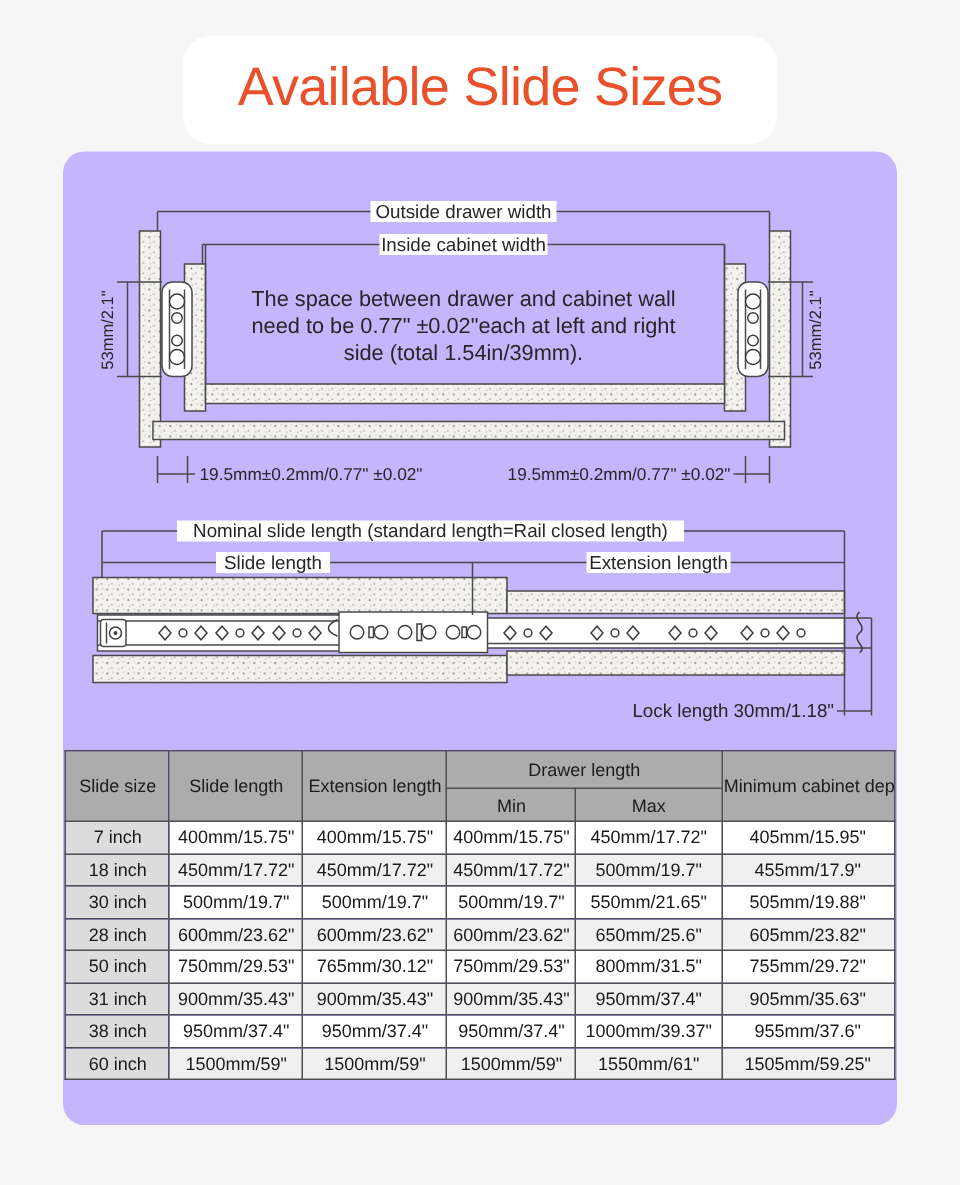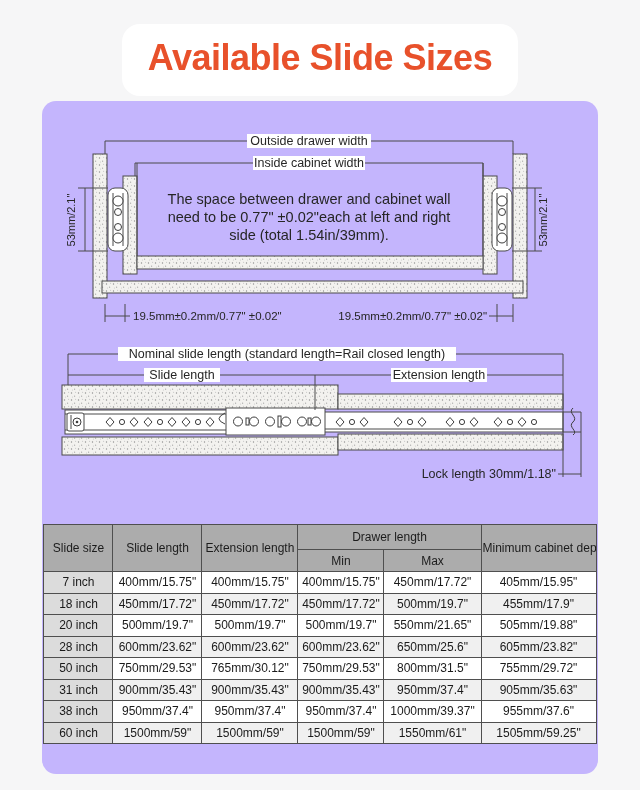--- a/index.html
+++ b/index.html
@@ -7,41 +7,41 @@
     width:640px;height:790px;overflow:hidden;
     background:#f6f6f7;
     font-family:"Liberation Sans","DejaVu Sans",sans-serif;
     -webkit-font-smoothing:antialiased;
   }
   .title-box{
     width:396px;margin:24px auto 0;background:#ffffff;
     border-radius:18px;padding:12px 0 16px;text-align:center;
   }
   .title-box h1{
-    margin:0;font-size:36px;font-weight:700;letter-spacing:-0.5px;
+    margin:0;font-size:36px;font-weight:400;letter-spacing:-0.5px;
     color:#e8512b;line-height:44px;
   }
   .card{
     width:556px;margin:5px auto 0;background:#c4b5fd;
     border-radius:14px;padding:13px 0 30px;
   }
   svg{display:block;}
   svg text{fill:#262626;}
   .dim-text{font-size:12.5px;}
   .dim-text-small{font-size:11.5px;}
   .note-text{font-size:14.5px;}
   .side-text{font-size:11px;}
   .dline{stroke:#4a4a4a;stroke-width:1;}
   .board{fill:url(#stip1);stroke:#4a4a4a;stroke-width:1;}
   .board2{fill:url(#stip2);stroke:#4a4a4a;stroke-width:1;}
   .metal{fill:#ffffff;stroke:#4a4a4a;stroke-width:1;}
   .hole{fill:#ffffff;stroke:#3d3d3d;stroke-width:1;}
   .mask{fill:#ffffff;}
   table{
-    border-collapse:collapse;width:552px;margin:32px auto 0;
+    border-collapse:collapse;width:552px;margin:8px auto 0;
     font-size:12px;color:#1a1a1a;table-layout:fixed;padding-left:15px;
   }
   th,td{border:1px solid #4f4f4f;text-align:center;font-weight:400;overflow:hidden;white-space:nowrap;}
   thead th{background:#acacac;color:#1c1c1c;}
   thead tr:first-child th{height:22px;}
   thead tr:last-child th{height:19px;}
   tbody td{height:18.5px;background:#ffffff;}
   tbody tr:nth-child(even) td{background:#f0f0f0;}
   tbody td:first-child{background:#dcdcdc !important;}
   col.c1{width:69px}col.c2{width:89px}col.c3{width:96px}
@@ -282,21 +282,21 @@
           </tr>
           <tr>
             <td>18 inch</td>
             <td>450mm/17.72"</td>
             <td>450mm/17.72"</td>
             <td>450mm/17.72"</td>
             <td>500mm/19.7"</td>
             <td>455mm/17.9"</td>
           </tr>
           <tr>
-            <td>20 inch</td>
+            <td>30 inch</td>
             <td>500mm/19.7"</td>
             <td>500mm/19.7"</td>
             <td>500mm/19.7"</td>
             <td>550mm/21.65"</td>
             <td>505mm/19.88"</td>
           </tr>
           <tr>
             <td>28 inch</td>
             <td>600mm/23.62"</td>
             <td>600mm/23.62"</td>

